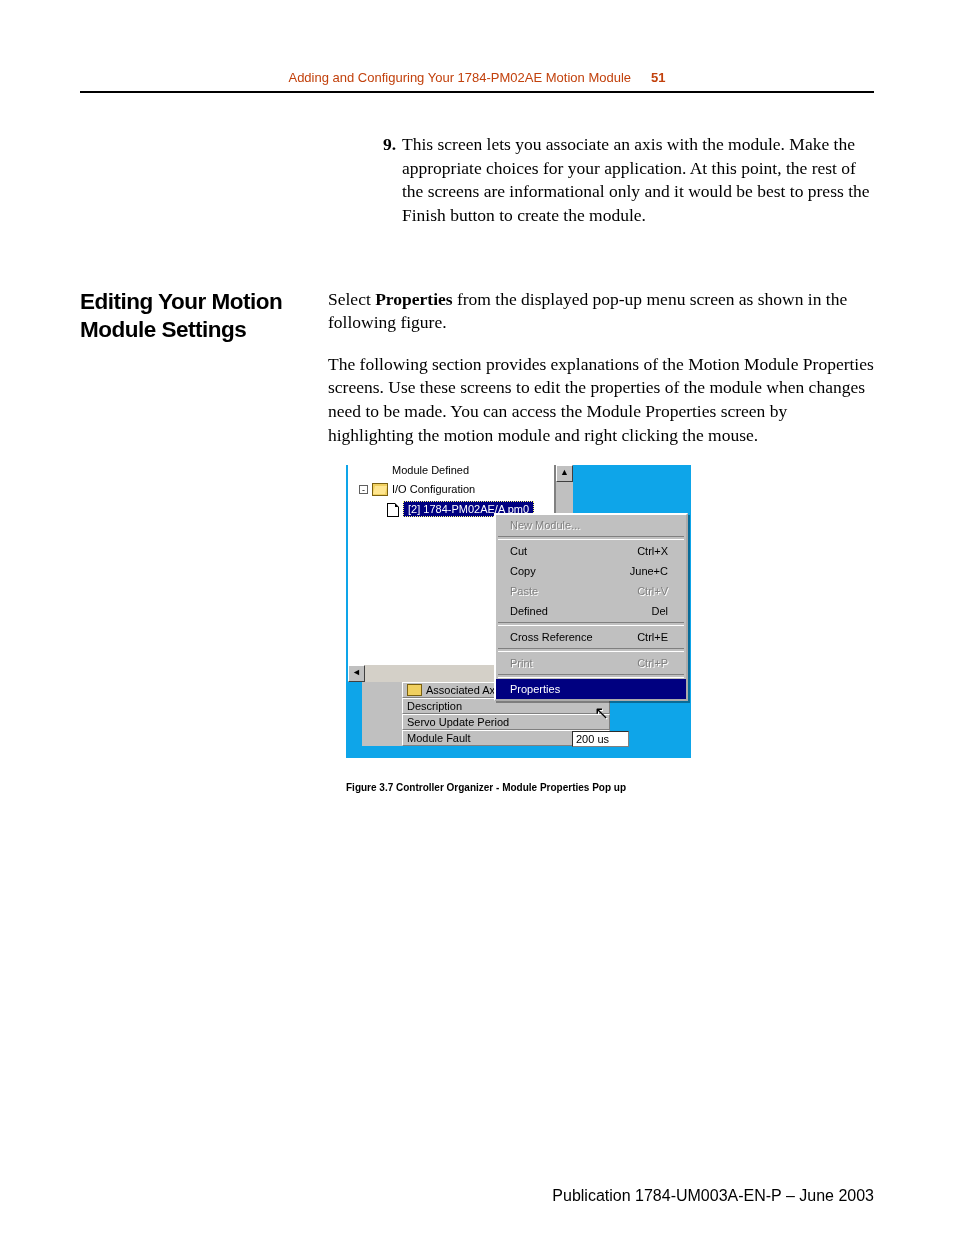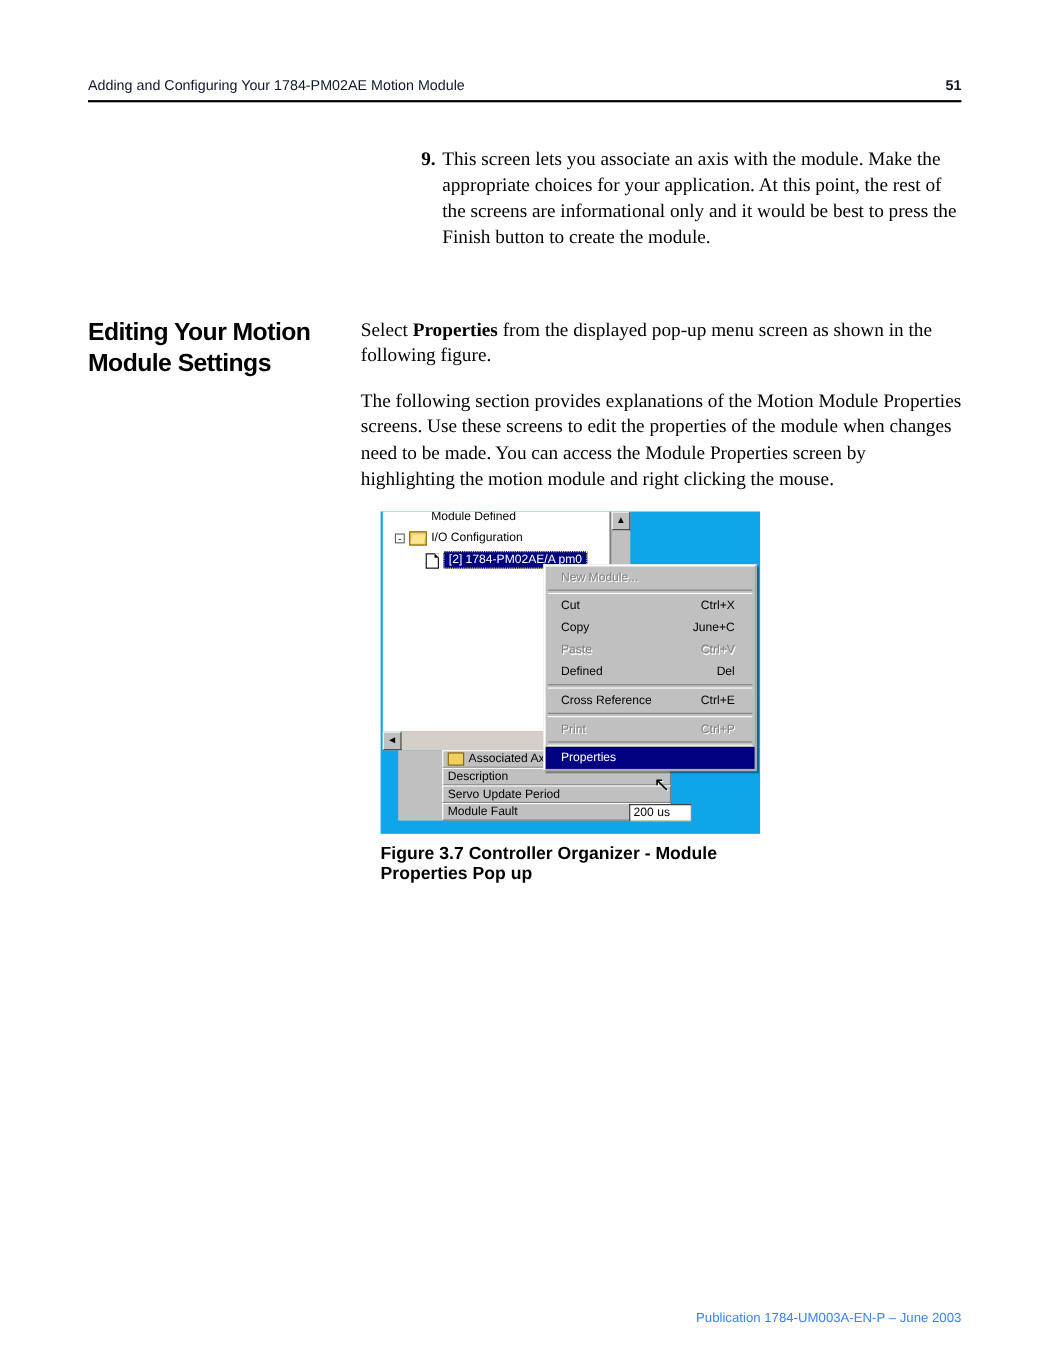--- a/index.html
+++ b/index.html
@@ -12,25 +12,25 @@
   }
   .page {
     position: relative;
     width: 954px;
     height: 1235px;
     box-sizing: border-box;
     padding: 70px 80px 40px 80px;
   }
   .running-header {
     display: flex;
-    justify-content: space-between;
+    justify-content: center;
     align-items: baseline;
     font-family: Arial, Helvetica, sans-serif;
     font-size: 13px;
-    color: #0f172a;
+    color: #c2410c;
     padding-bottom: 6px;
     border-bottom: 2px solid #000;
   }
   .running-header .pgnum {
     font-weight: 700;
     margin-left: 20px;
   }
   .body {
     padding-top: 40px;
   }
@@ -248,32 +248,32 @@
   .cursor{
     position:absolute;
     left:248px; top:237px;
     font-size:18px;
     color:#000;
     text-shadow: 1px 1px 0 #fff;
     pointer-events:none;
   }
 
   .figcaption{
-    margin-top:10px;
+    margin-top:24px;
     font-family: Arial, Helvetica, sans-serif;
     font-weight:700;
-    font-size:16px;
+    font-size:10px;
   }
 
   .footer{
     position:absolute;
     bottom:30px; right:80px;
     font-family: Arial, Helvetica, sans-serif;
-    font-size:12px;
-    color:#3b82f6;
+    font-size:16px;
+    color:#000000;
   }
 </style>
 </head>
 <body>
 
 <div class="page">
 
   <div class="running-header">
     <span>Adding and Configuring Your 1784-PM02AE Motion Module</span>
     <span class="pgnum">51</span>

